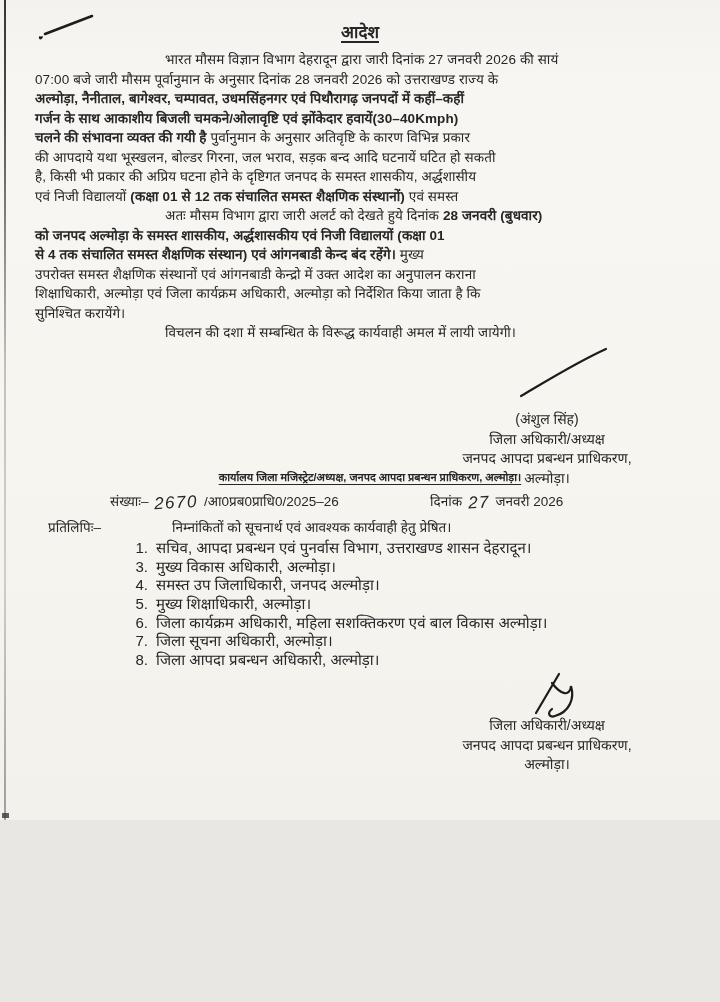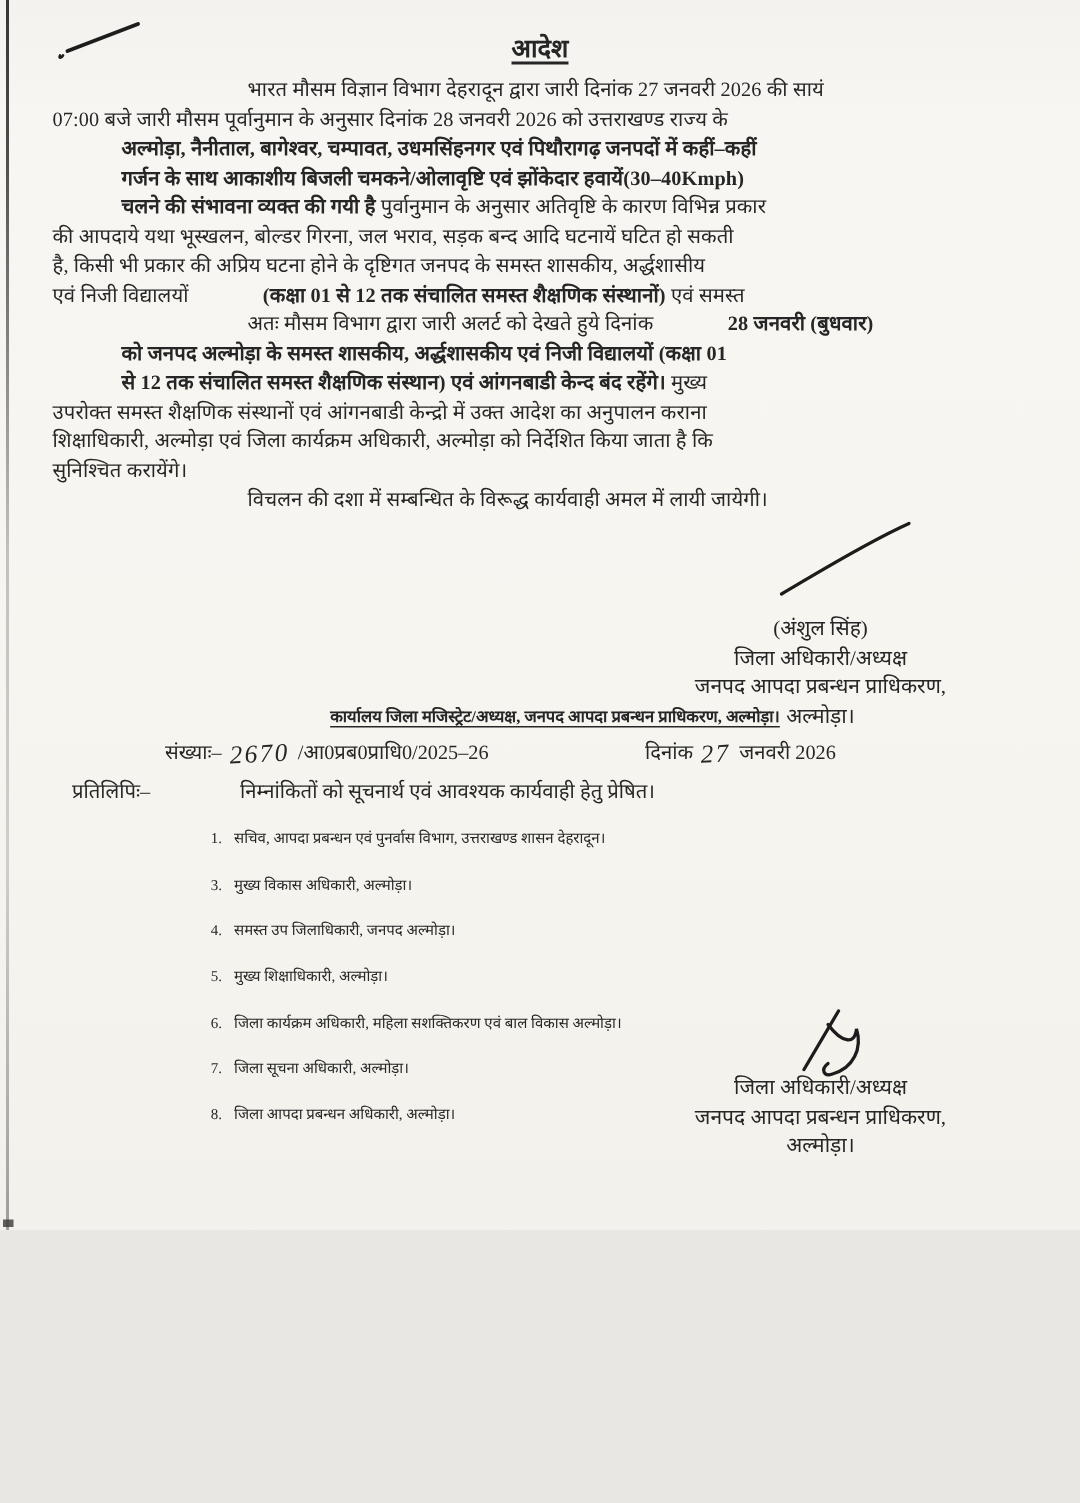--- a/index.html
+++ b/index.html
@@ -4,58 +4,58 @@
 <style>
   html,body { margin:0; padding:0; }
   body { background:#e8e7e3; }
   .page {
     position:relative;
     width:720px; height:820px;
     margin:0 auto;
     background:#f6f5f1;
     background-image:linear-gradient(180deg,#f3f2ee 0%,#f7f6f2 10%,#f6f5f0 55%,#f2f1ec 100%);
     overflow:hidden;
-    font-family:Liberation Serif, serif;
+    font-family:Liberation Sans, sans-serif;
     color:#262626;
   }
   .scan-edge {
     position:absolute; left:4px; top:0; width:2px; height:100%;
     background:linear-gradient(180deg,#141414 0%,#2e2e2e 12%,#6f6f6f 28%,#b9b8b4 45%,#c9c8c4 70%,#8f8f8d 100%);
     opacity:.85;
   }
   .corner-mark { position:absolute; left:2px; bottom:2px; width:7px; height:5px; background:#3a3a3a; opacity:.8; }
   .doc-title {
     position:absolute; top:20px; left:0; width:100%;
     text-align:center; font-weight:700; font-size:17px;
     text-decoration:underline; text-underline-offset:3px; text-decoration-thickness:1.5px;
   }
   .body-lines { position:absolute; top:50px; left:35px; width:651px; }
   .line { white-space:nowrap; height:19.5px; line-height:19.5px; font-size:13.5px; letter-spacing:.1px; }
   .line.indent { padding-left:130px; }
-  .line .b { font-weight:700;margin-left:46px; }
+  .line .b { font-weight:700; }
   .sig-block { position:absolute; width:210px; text-align:center; font-size:14px; line-height:19.5px; }
   .sig-top { top:410px; left:442px; }
   .sig-bottom { top:716px; left:442px; }
   .office-heading {
     position:absolute; top:469px; left:50px; width:640px;
     text-align:center; font-weight:700; font-size:11px;
     text-decoration:underline; text-underline-offset:3px; text-decoration-thickness:1.4px;
   }
   .number-row { position:absolute; top:491px; left:0; width:720px; height:24px; font-size:13.5px; }
   .number-left { position:absolute; left:110px; top:0; white-space:nowrap; }
   .date-part { position:absolute; left:430px; top:0; white-space:nowrap; }
   .handwritten {
     display:inline-block; font-style:italic; font-size:17px; letter-spacing:1.5px;
     transform:rotate(-3deg) translateY(2px); font-weight:500; margin:0 2px;
   }
   .copy-row { position:absolute; top:518px; left:0; width:720px; font-size:13.5px; }
   .copy-label { position:absolute; left:48px; top:0; }
-  .copy-intro { position:absolute; left:160px; top:0; white-space:nowrap; }
+  .copy-intro { position:absolute; left:172px; top:0; white-space:nowrap; }
   .recipient-list { position:absolute; top:539px; left:132px; }
-  .recipient { white-space:nowrap; height:18.7px; line-height:18.7px; font-size:10px;margin-top:12px; }
+  .recipient { white-space:nowrap; height:18.7px; line-height:18.7px; font-size:15px; }
   .recipient .rnum { display:inline-block; width:16px; text-align:right; margin-right:8px; }
   .mark { position:absolute; }
   .mark svg { display:block; }
 </style>
 </head>
 <body>
 
 <div class="page">
   <div class="scan-edge"></div>
   <div class="corner-mark"></div>
@@ -73,21 +73,21 @@
       <div class="line indent"><span>भारत मौसम विज्ञान विभाग देहरादून द्वारा जारी दिनांक 27 जनवरी 2026 की सायं</span></div>
       <div class="line"><span>07:00 बजे जारी मौसम पूर्वानुमान के अनुसार दिनांक 28 जनवरी 2026 को उत्तराखण्ड राज्य के</span></div>
       <div class="line"><span class="b">अल्मोड़ा, नैनीताल, बागेश्वर, चम्पावत, उधमसिंहनगर एवं पिथौरागढ़ जनपदों में कहीं–कहीं</span></div>
       <div class="line"><span class="b">गर्जन के साथ आकाशीय बिजली चमकने/ओलावृष्टि एवं झोंकेदार हवायें(30–40Kmph)</span></div>
       <div class="line"><span class="b">चलने की संभावना व्यक्त की गयी है </span><span>पुर्वानुमान के अनुसार अतिवृष्टि के कारण विभिन्न प्रकार</span></div>
       <div class="line"><span>की आपदाये यथा भूस्खलन, बोल्डर गिरना, जल भराव, सड़क बन्द आदि घटनायें घटित हो सकती</span></div>
       <div class="line"><span>है, किसी भी प्रकार की अप्रिय घटना होने के दृष्टिगत जनपद के समस्त शासकीय, अर्द्धशासीय</span></div>
       <div class="line"><span>एवं निजी विद्यालयों </span><span class="b">(कक्षा 01 से 12 तक संचालित समस्त शैक्षणिक संस्थानों)</span><span> एवं समस्त</span></div>
       <div class="line indent"><span>अतः मौसम विभाग द्वारा जारी अलर्ट को देखते हुये दिनांक </span><span class="b">28 जनवरी (बुधवार)</span></div>
       <div class="line"><span class="b">को जनपद अल्मोड़ा के समस्त शासकीय, अर्द्धशासकीय एवं निजी विद्यालयों (कक्षा 01</span></div>
-      <div class="line"><span class="b">से 12 तक संचालित समस्त शैक्षणिक संस्थान) एवं आंगनबाडी केन्द बंद रहेंगे।</span><span> मुख्य</span></div>
+      <div class="line"><span class="b">से 4 तक संचालित समस्त शैक्षणिक संस्थान) एवं आंगनबाडी केन्द बंद रहेंगे।</span><span> मुख्य</span></div>
       <div class="line"><span>उपरोक्त समस्त शैक्षणिक संस्थानों एवं आंगनबाडी केन्द्रो में उक्त आदेश का अनुपालन कराना</span></div>
       <div class="line"><span>शिक्षाधिकारी, अल्मोड़ा एवं जिला कार्यक्रम अधिकारी, अल्मोड़ा को निर्देशित किया जाता है कि</span></div>
       <div class="line"><span>सुनिश्चित करायेंगे।</span></div>
       <div class="line indent"><span>विचलन की दशा में सम्बन्धित के विरूद्ध कार्यवाही अमल में लायी जायेगी।</span></div>
     </div>
 
   <div class="mark" style="left:513px; top:344px;">
     <svg width="100" height="56" viewBox="0 0 100 56">
       <path d="M8,52 C32,38 64,18 93,5" stroke="#1c1c1c" stroke-width="2.2" fill="none" stroke-linecap="round"></path>
     </svg>

